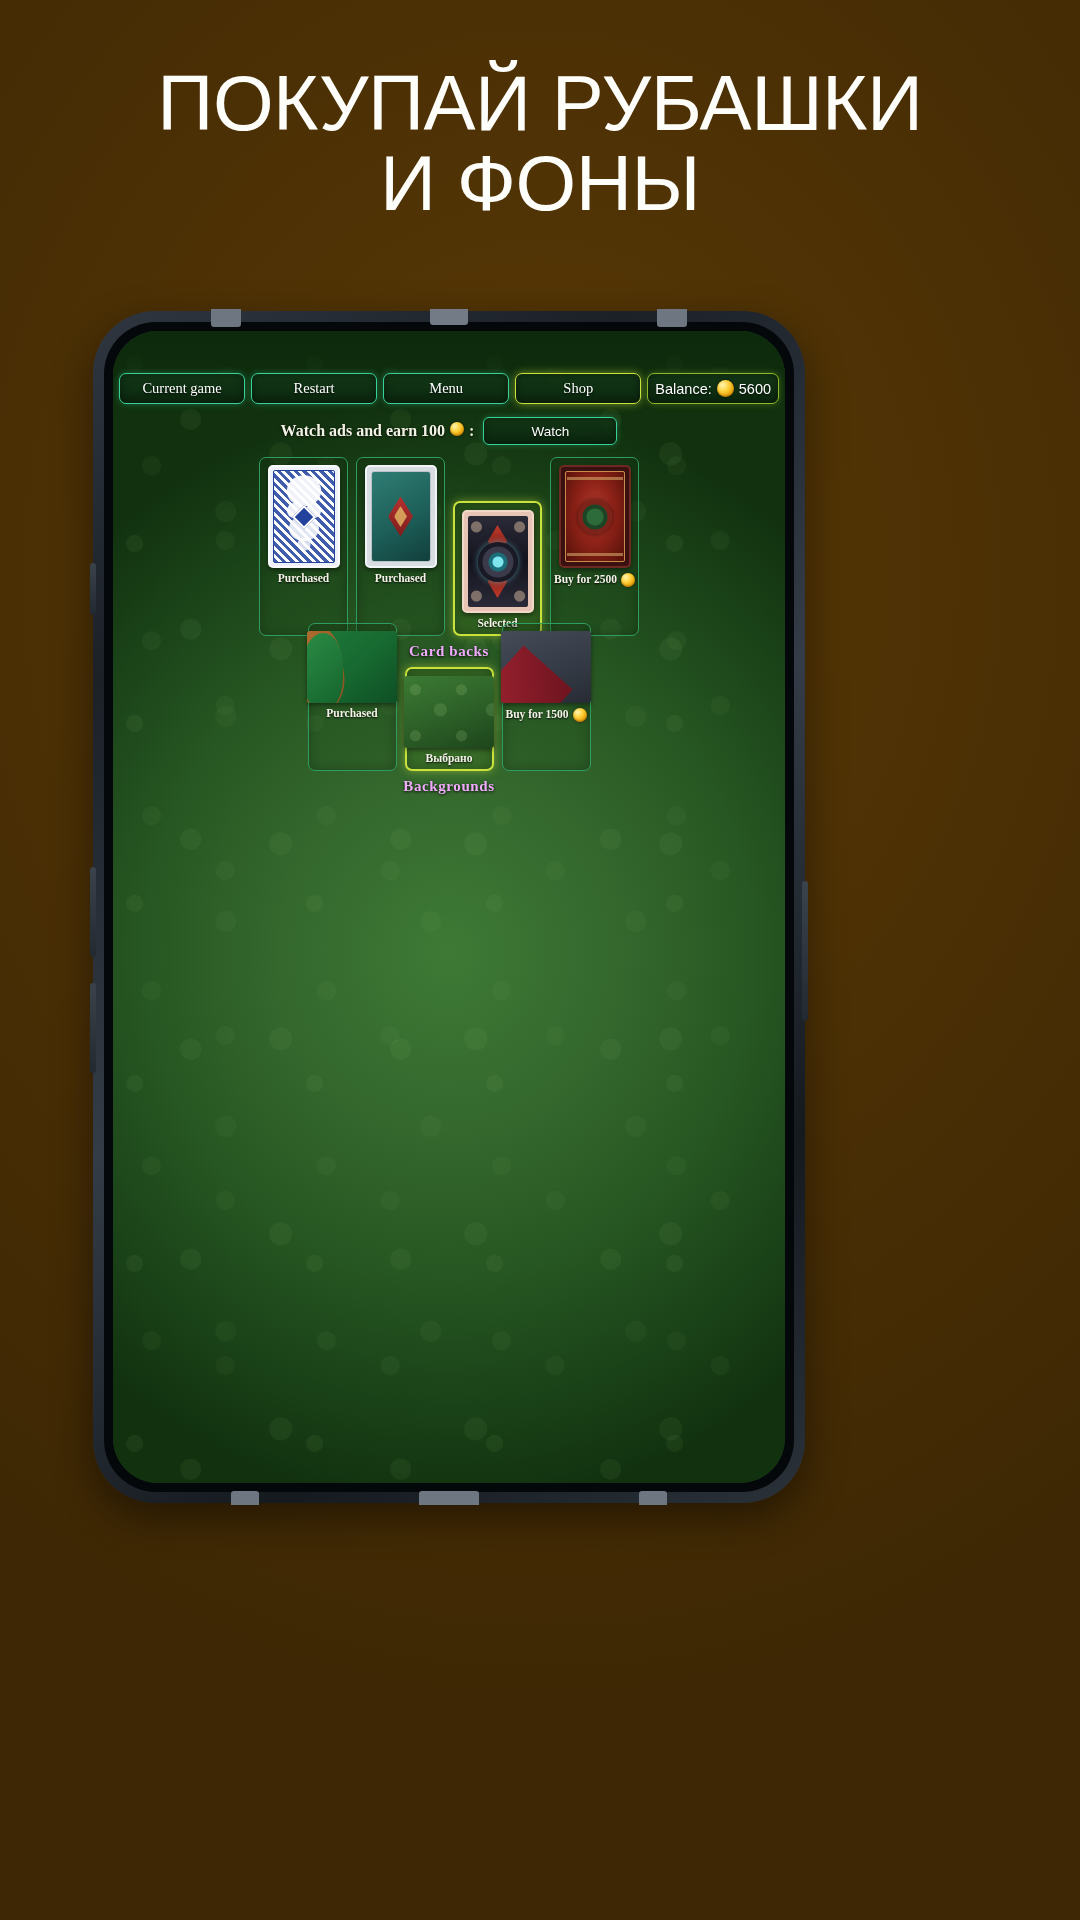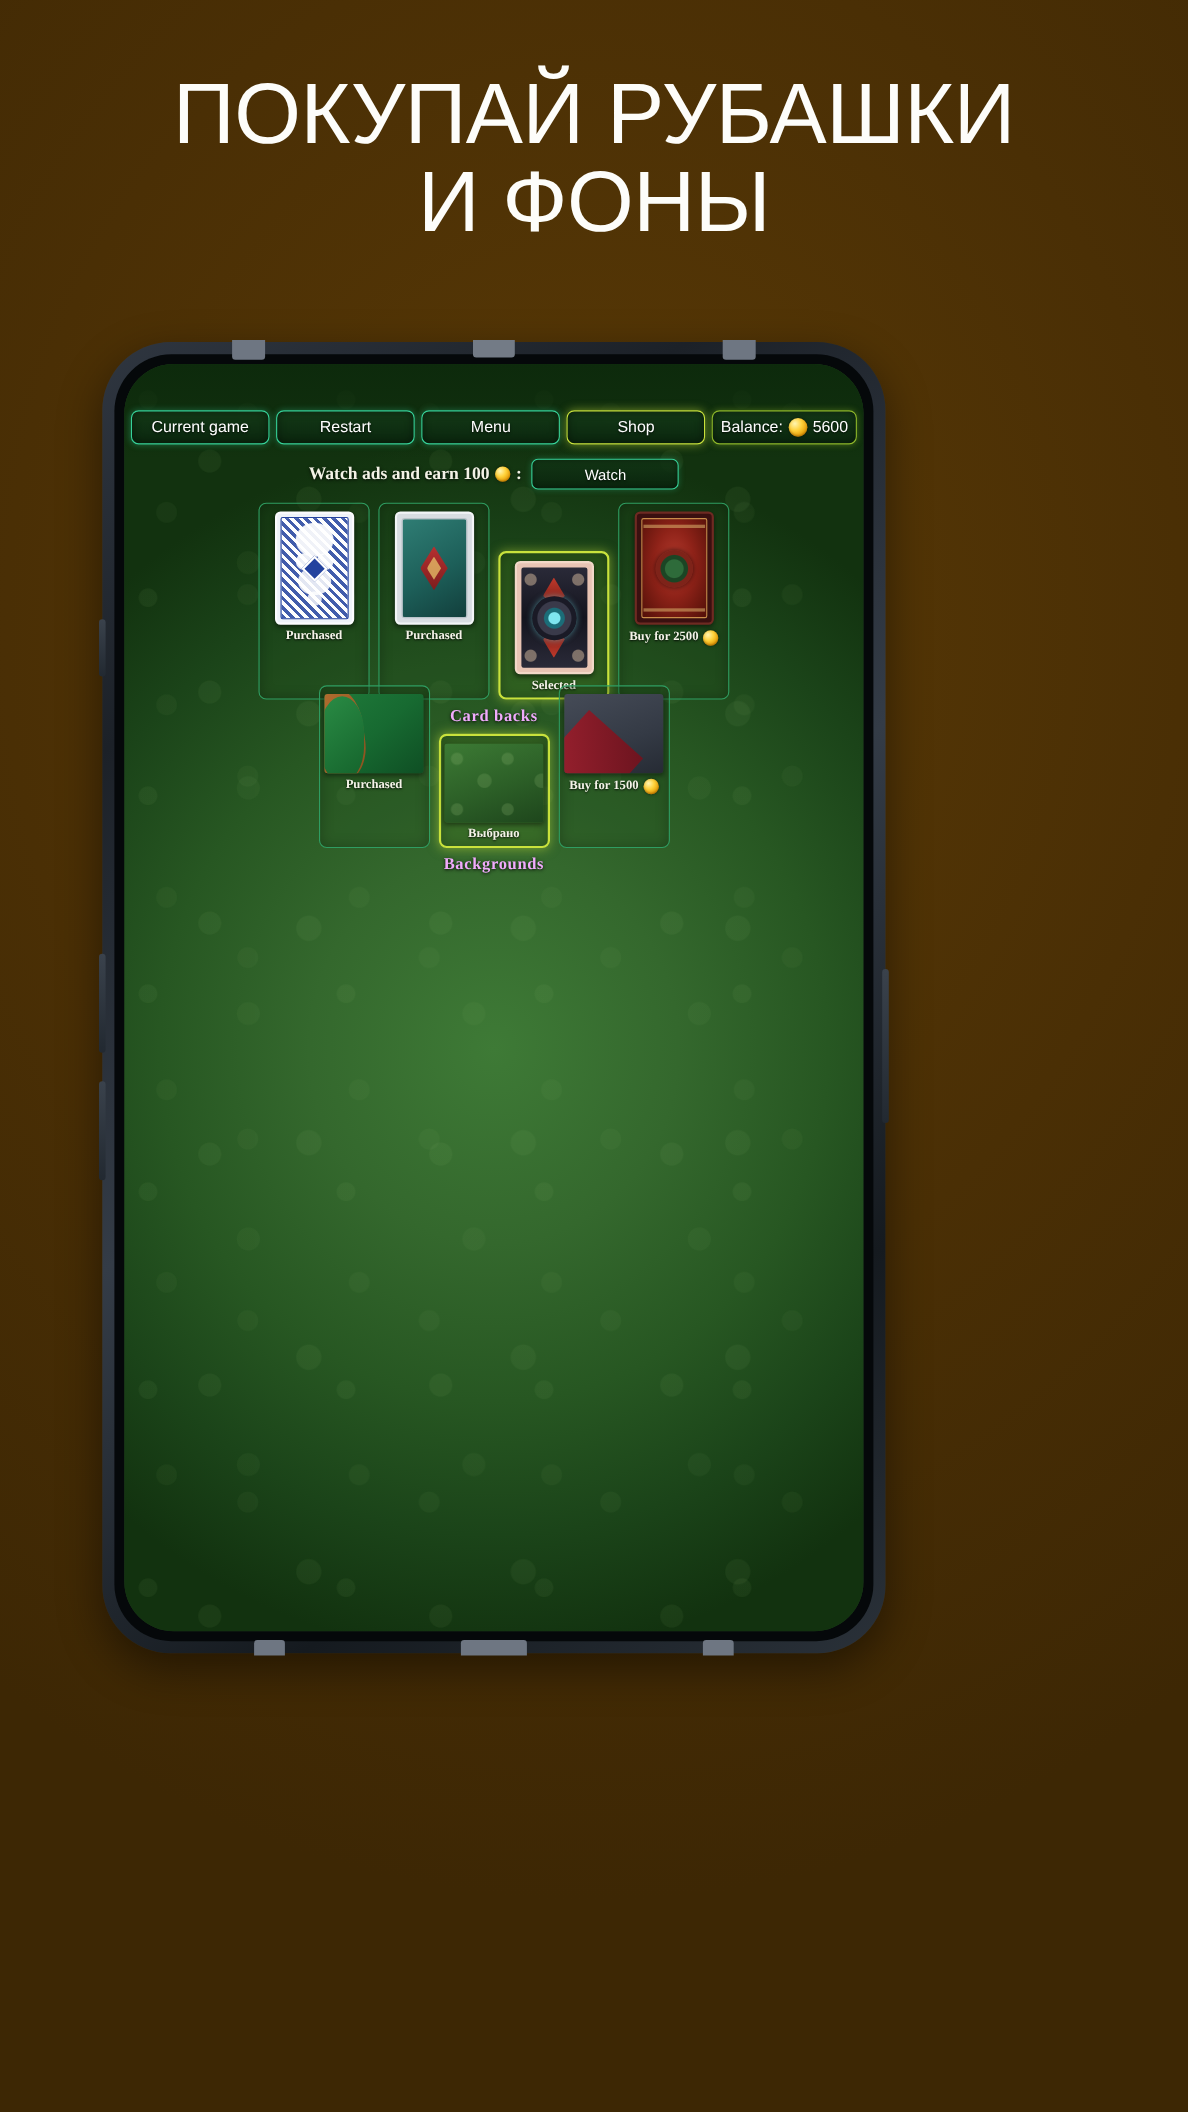--- a/index.html
+++ b/index.html
@@ -94,21 +94,21 @@
     padding:0 6px;
   }
   .tb-btn{
     flex:1 1 0;
     height:31px;
     border:1.5px solid #36d29a;
     border-radius:7px;
     background:linear-gradient(180deg, rgba(20,58,24,.85), rgba(10,38,14,.9));
     color:#ffffff;
     font-size:14.5px;
-    font-family:Liberation Sans, sans-serif;
+    font-family:Liberation Serif, serif;
     display:flex; align-items:center; justify-content:center;
     text-shadow:0 1px 2px rgba(0,0,0,.8);
     box-shadow:0 0 6px rgba(54,210,154,.35), inset 0 0 8px rgba(0,0,0,.45);
     white-space:nowrap;
   }
   .tb-btn.active{
     border-color:#c9e23c;
     box-shadow:0 0 9px rgba(201,226,60,.55), inset 0 0 8px rgba(0,0,0,.45);
   }
   .tb-balance{
@@ -137,21 +137,21 @@
     position:absolute; top:86px; left:0; width:100%;
     display:flex; align-items:center; justify-content:center; gap:9px;
     padding:0 6px;
   }
   .watch-label{
     color:#f3f2e6;
     font-family:"Liberation Serif", serif;
     font-weight:bold;
     font-size:16px;
     text-shadow:0 1px 3px rgba(0,0,0,.85);
-    display:flex; align-items:center; gap:5px;
+    display:flex; gap:5px;
   }
   .watch-btn{
     width:134px; height:28px;
     border:1.5px solid #36d29a;
     border-radius:6px;
     background:linear-gradient(180deg, rgba(18,54,22,.8), rgba(9,35,13,.88));
     color:#fff; font-size:13.5px;
     display:flex; align-items:center; justify-content:center;
     text-shadow:0 1px 2px rgba(0,0,0,.8);
     box-shadow:0 0 6px rgba(54,210,154,.3), inset 0 0 6px rgba(0,0,0,.4);
@@ -160,21 +160,21 @@
   
   .section{ position:absolute; left:0; width:100%; }
   .sec-cards{ top:126px; }
   .sec-bg{ top:292px; }
 
   .tiles{
     display:flex; justify-content:center; gap:8px;
     padding:0 8px;
   }
   .tile{
-    width:101px;
+    width:89px;
     border:1.5px solid #2f9d62;
     border-radius:7px;
     background:rgba(30,72,28,.22);
     padding:7px 4px 4px;
     display:flex; flex-direction:column; align-items:center; gap:5px;
     box-shadow:inset 0 0 12px rgba(0,0,0,.25);
   }
   .tile.selected{
     border-color:#c9e23c;
     border-width:2px;

